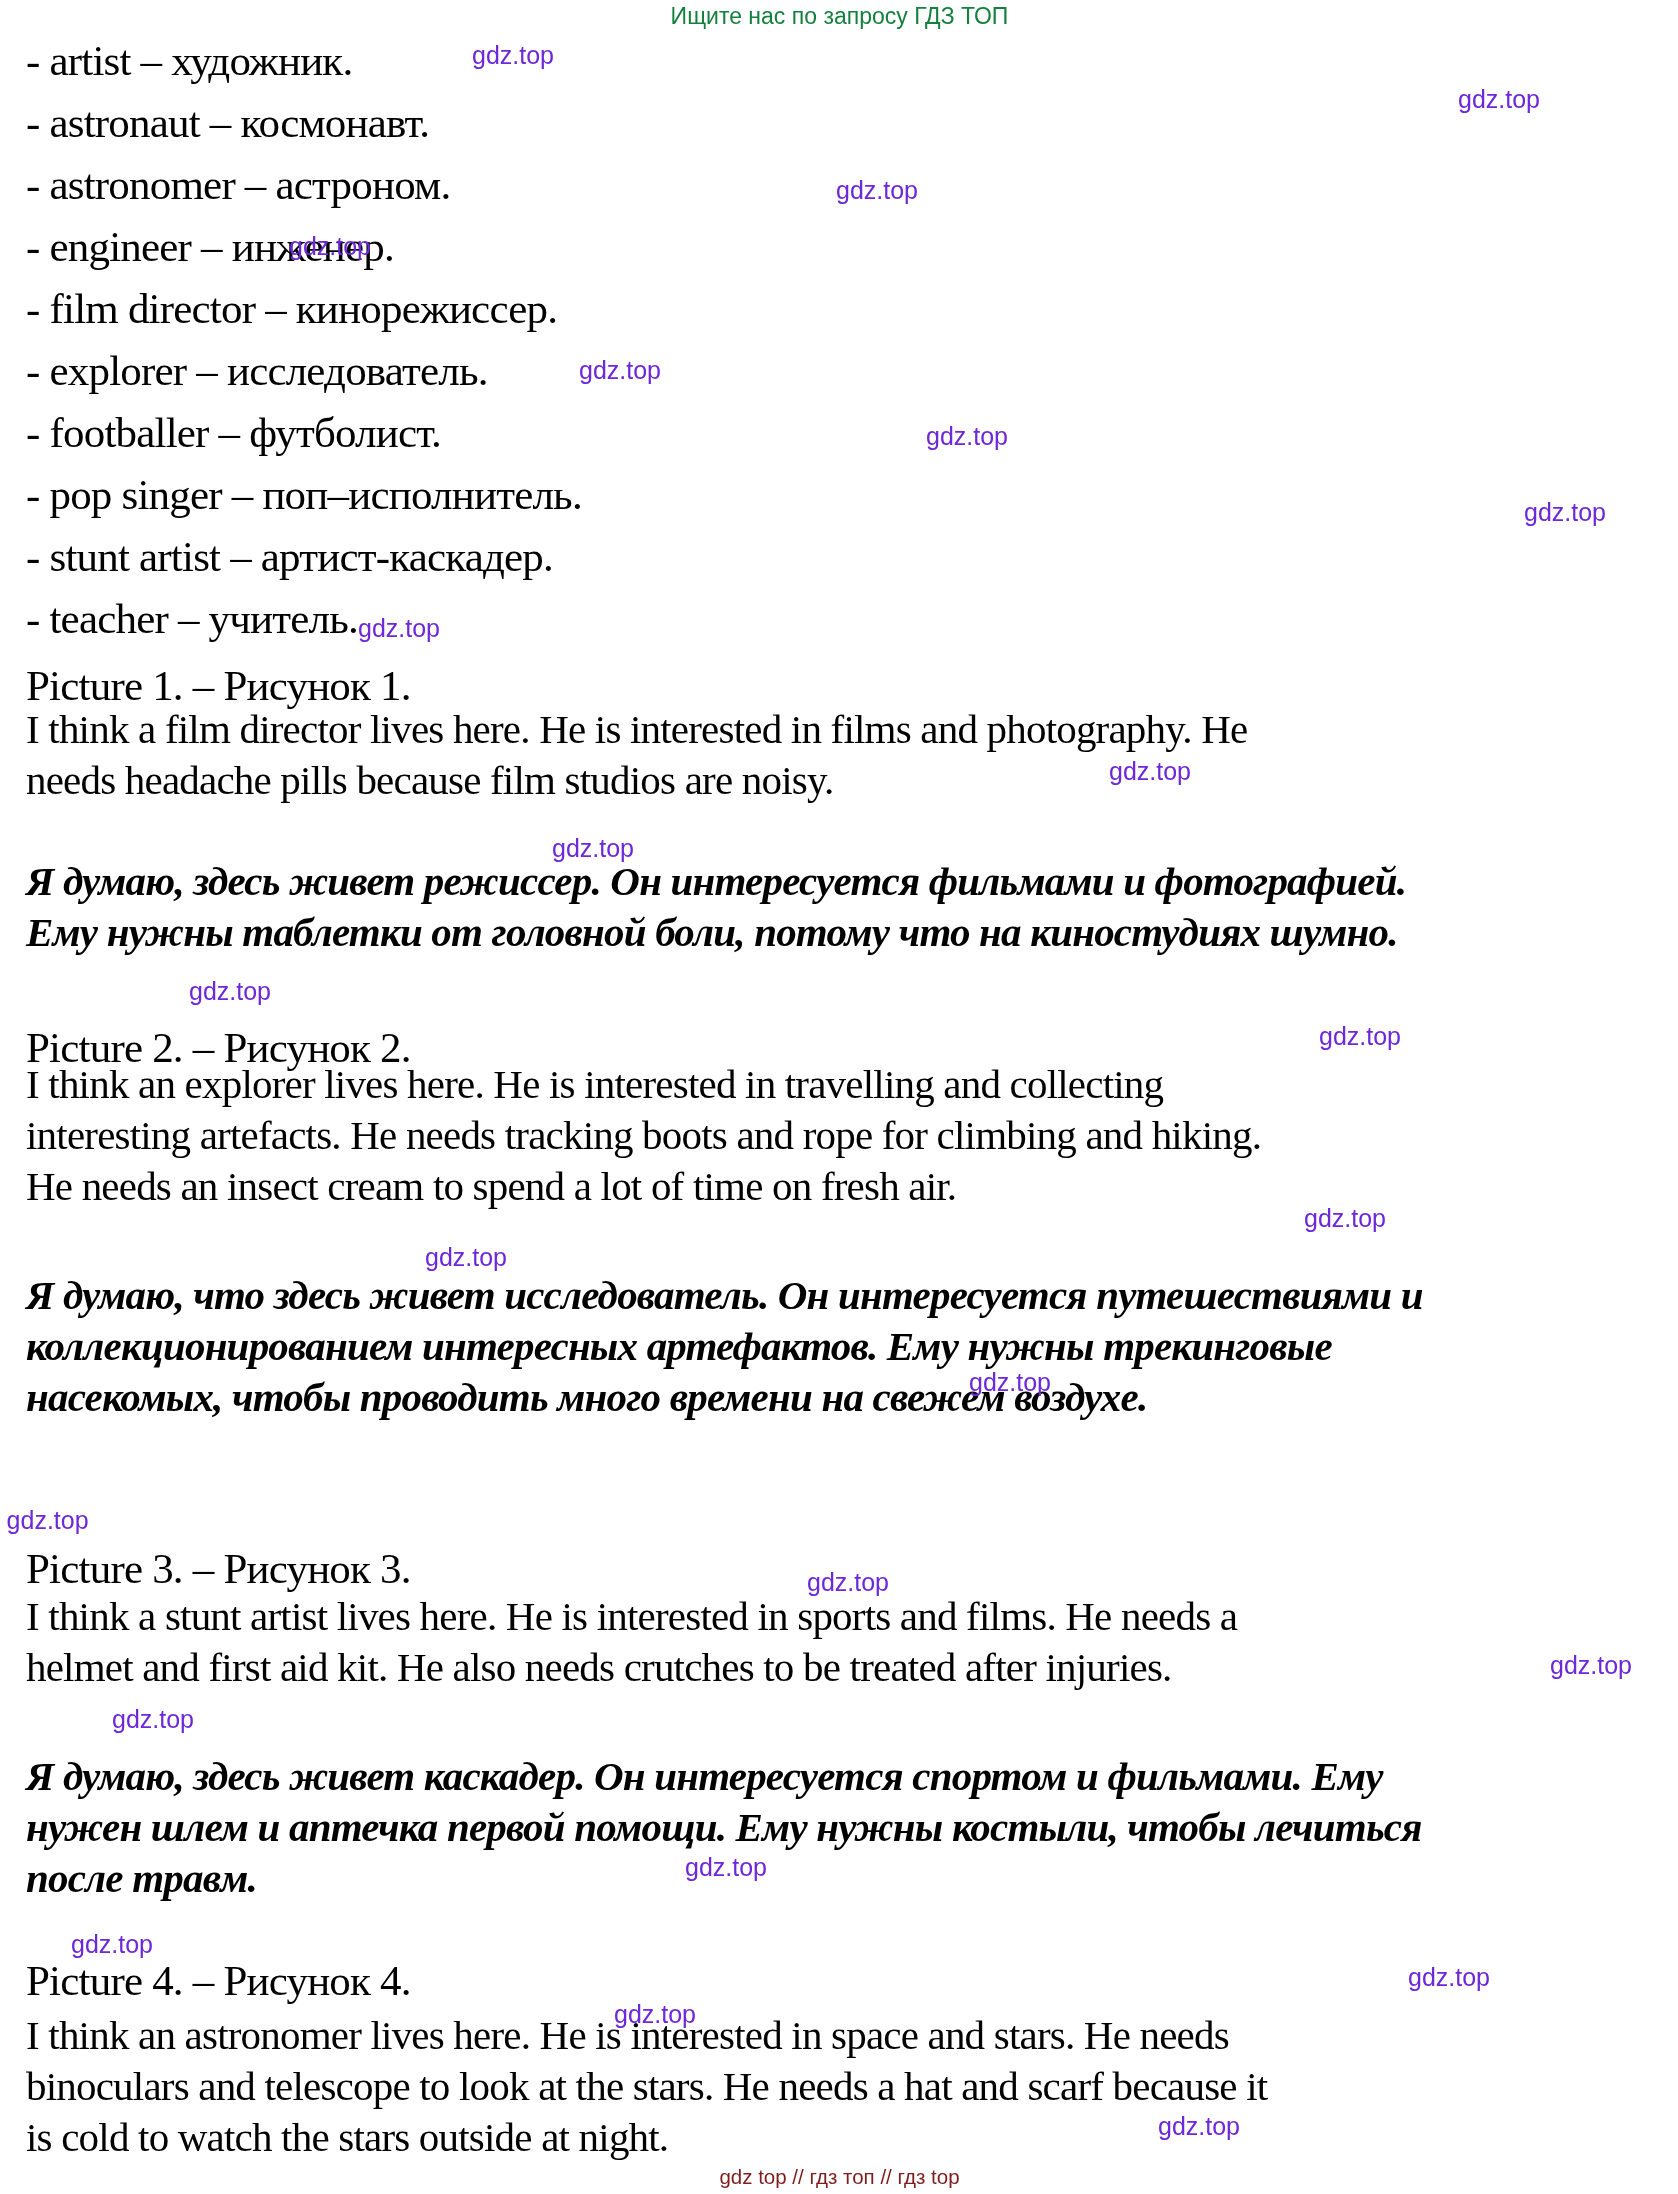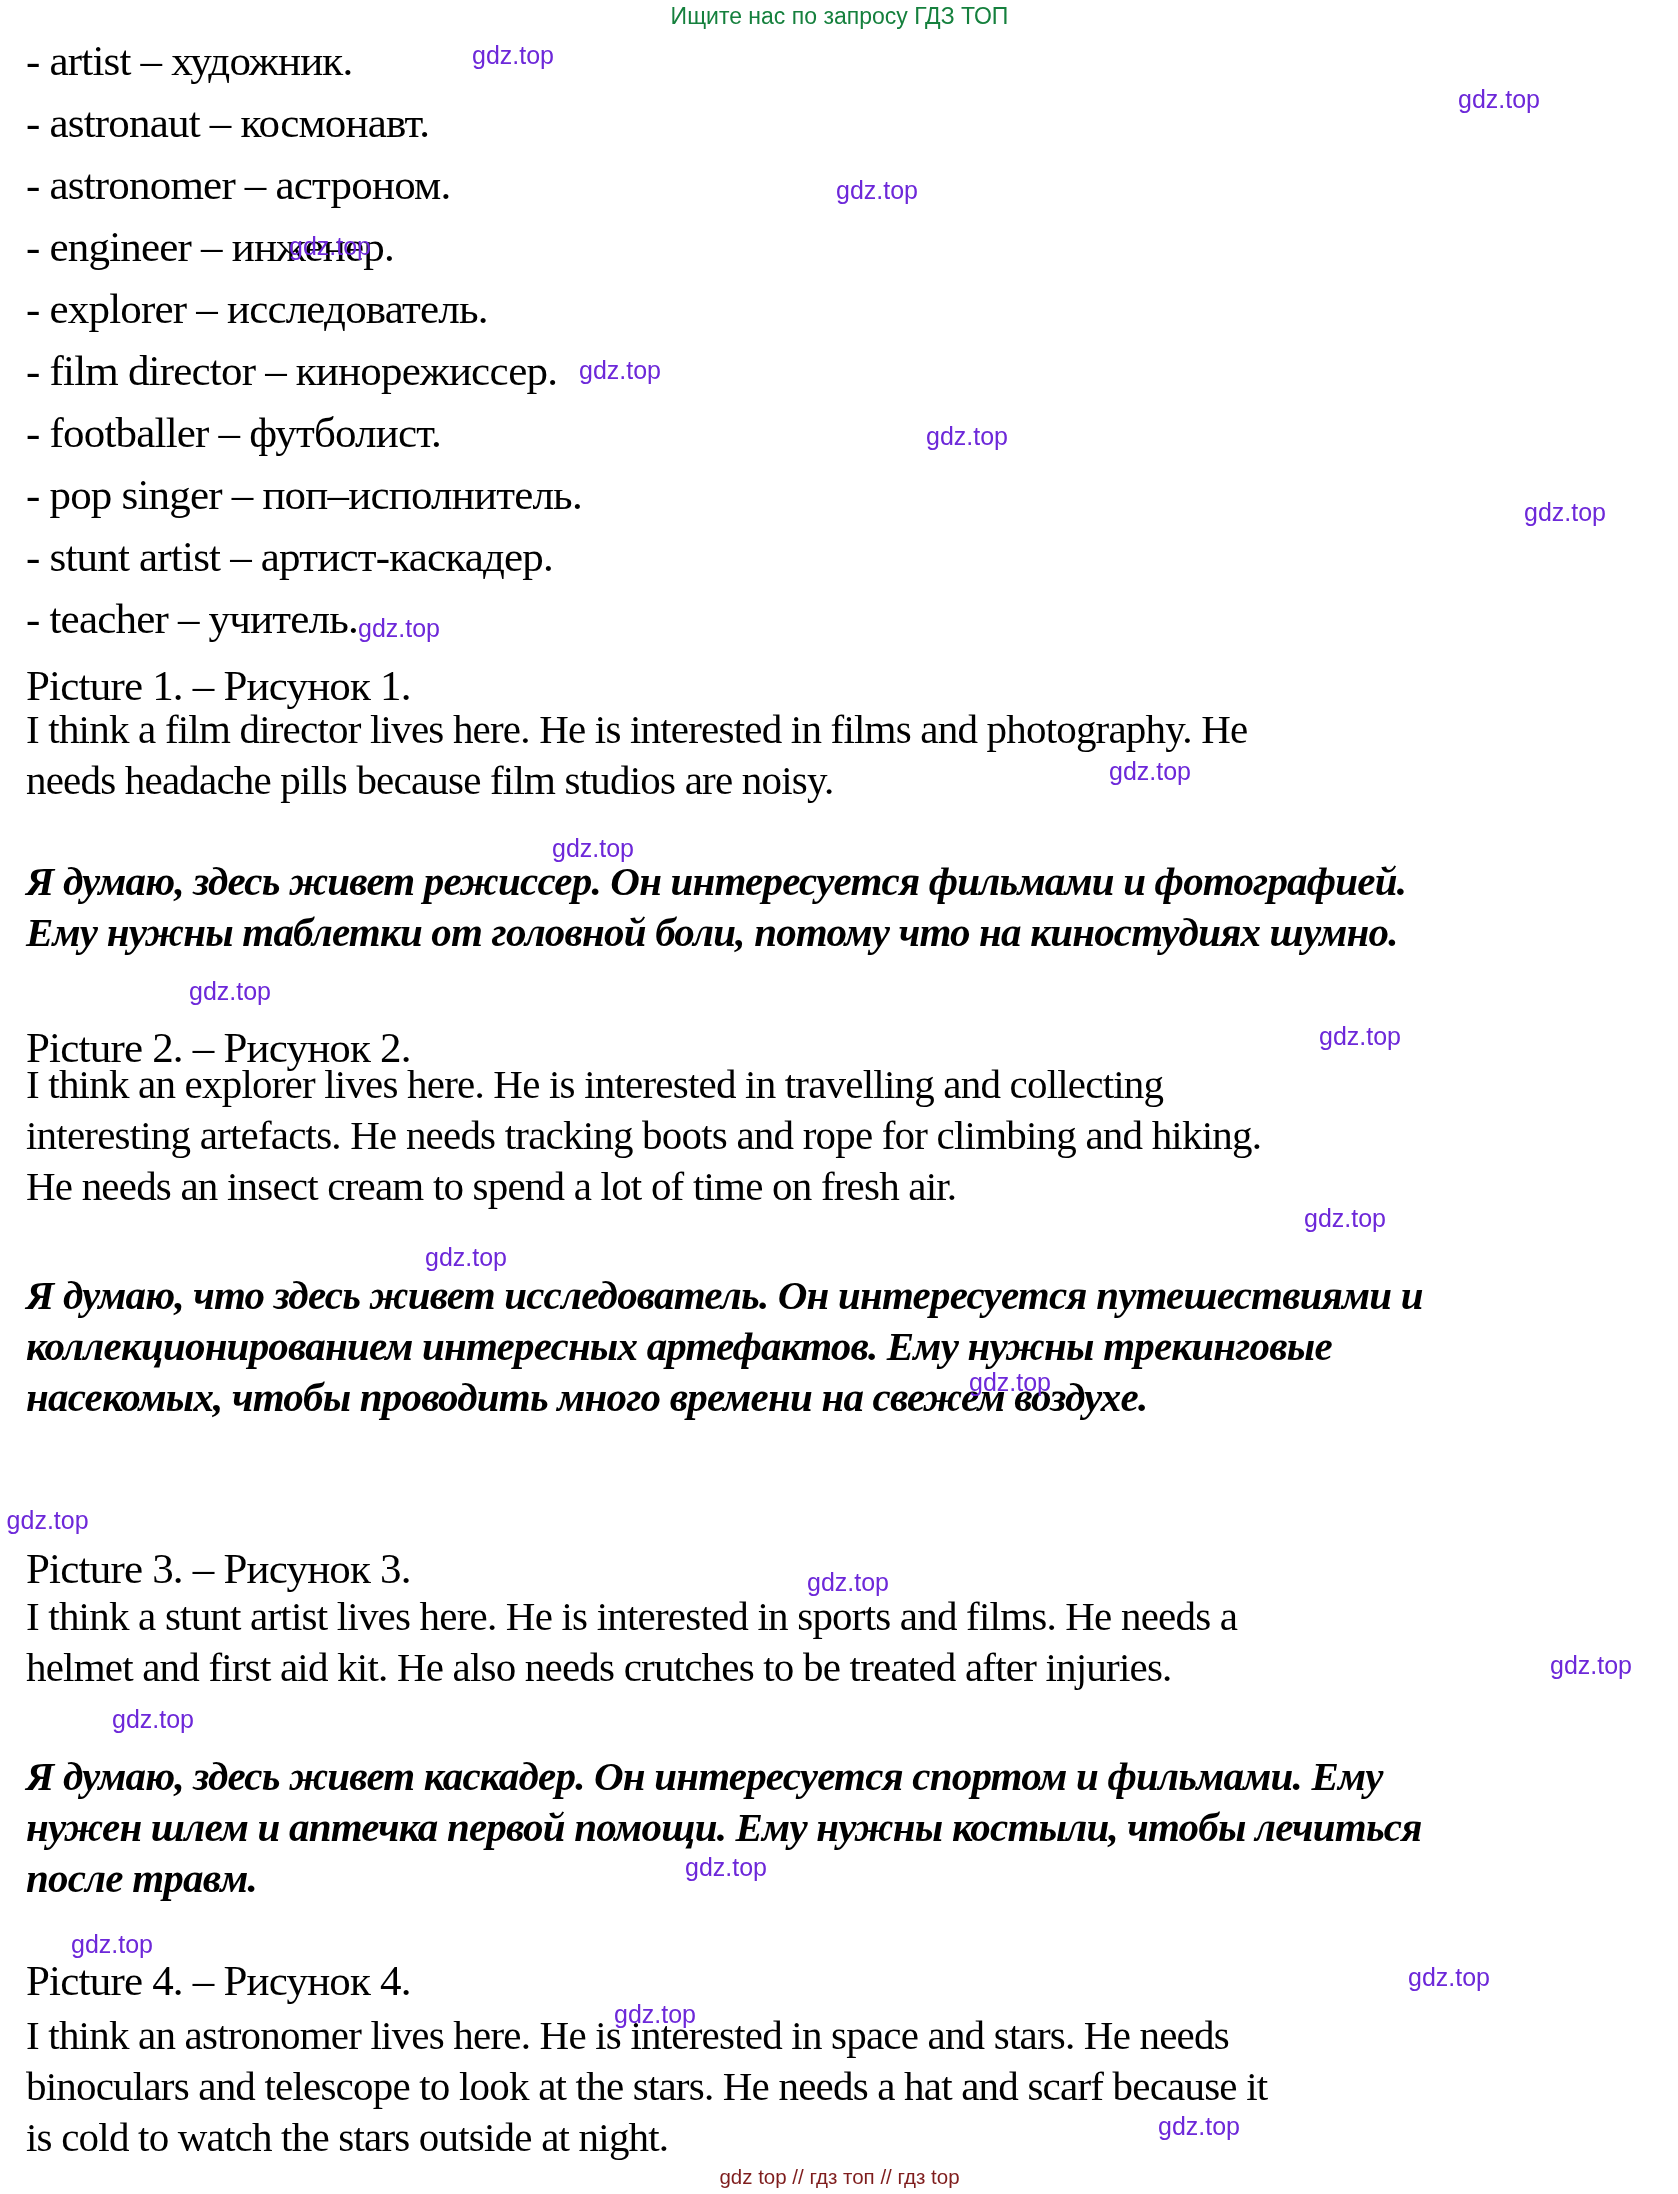--- a/index.html
+++ b/index.html
@@ -63,22 +63,22 @@
 
 <div class="page">
 
   <div class="promo">Ищите нас по запросу ГДЗ ТОП</div>
 
   <div class="vocab">
     <div class="line">- artist – художник.</div>
     <div class="line">- astronaut – космонавт.</div>
     <div class="line">- astronomer – астроном.</div>
     <div class="line">- engineer – инженер.</div>
+    <div class="line">- film director – кинорежиссер.</div>
     <div class="line">- explorer – исследователь.</div>
-    <div class="line">- film director – кинорежиссер.</div>
     <div class="line">- footballer – футболист.</div>
     <div class="line">- pop singer – поп–исполнитель.</div>
     <div class="line">- stunt artist – артист-каскадер.</div>
     <div class="line">- teacher – учитель.</div>
   </div>
 
   <h2 class="heading" style="top:661px">Picture 1. – Рисунок 1.</h2>
   <div class="para eng" style="top:704px">
     <div class="line">I think a film director lives here. He is interested in films and photography. He</div>
     <div class="line">needs headache pills because film studios are noisy.</div>

